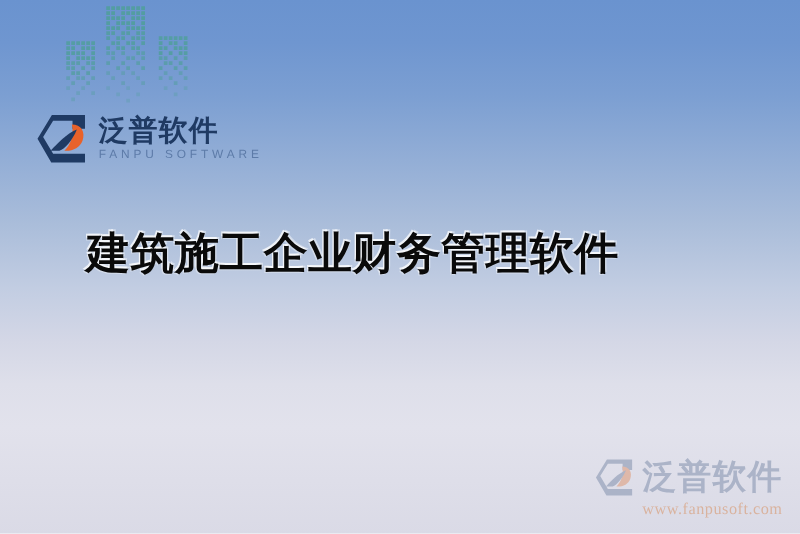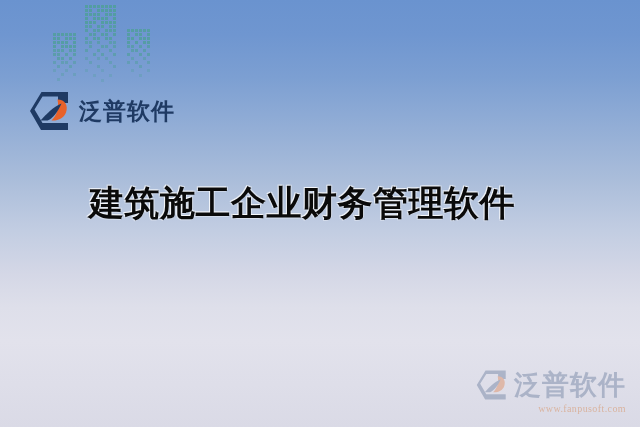--- a/index.html
+++ b/index.html
@@ -79,21 +79,20 @@
     white-space: nowrap;
   }
 
   
   #title-block {
     position: absolute;
     left: 0;
     top: 181px;
     width: 564px;
     text-align: center;
-    padding-left: 20px;
   }
   #title-block .tline {
     font-size: 35px;
     font-weight: bold;
     color: #0a0a0a;
     line-height: 44px;
     letter-spacing: 0.5px;
     white-space: nowrap;
     text-shadow:
       -1px -1px 0 rgba(255,255,255,0.75),
@@ -126,21 +125,21 @@
     font-size: 27px;
     font-weight: bold;
     color: #8d9ab4;
     letter-spacing: 1px;
     line-height: 1;
     white-space: nowrap;
   }
   .wm-url {
     margin-top: 2px;
     font-family: "Liberation Serif", "DejaVu Serif", serif;
-    font-size: 10px;
+    font-size: 13px;
     color: #d89a72;
     letter-spacing: 0.4px;
     line-height: 1.1;
     white-space: nowrap;
   }
 </style>
 </head>
 <body>
 
 <div id="banner">
@@ -350,20 +349,21 @@
   <div id="header-logo">
     <div class="mark">
       <svg width="44" height="42" viewBox="0 0 44 42" xmlns="http://www.w3.org/2000/svg">
         <path d="M13.5 2 L40 2 L40 13 L30 13 L30 6.5 L14.5 6.5 L6.5 19.5 L14.5 33 L40 33 L40 40 L13 40 L2 21 Z" fill="#1f3a63"></path>
         <path d="M29.5 9.5 C37 9.5 40.5 15.5 38 22.5 C36 28 30 31 23.5 30.5 C28 26 31.5 19 29.5 9.5 Z" fill="#e8622a"></path>
         <path d="M12.5 30.5 C18 24.5 25 17 33.5 13.5 C30 22 24 29 19.5 30.5 Z" fill="#1f3a63"></path>
       </svg>
     </div>
     <div class="logo-text-col">
       <div class="logo-cn">泛普软件</div>
+      <div class="logo-en">FANPU SOFTWARE</div>
     </div>
   </div>
 
   <div id="title-block">
     <div class="tline">建筑施工企业财务管理软件</div>
   </div>
 
   <div id="watermark">
     <div class="wm-row">
       <div class="wm-mark">

